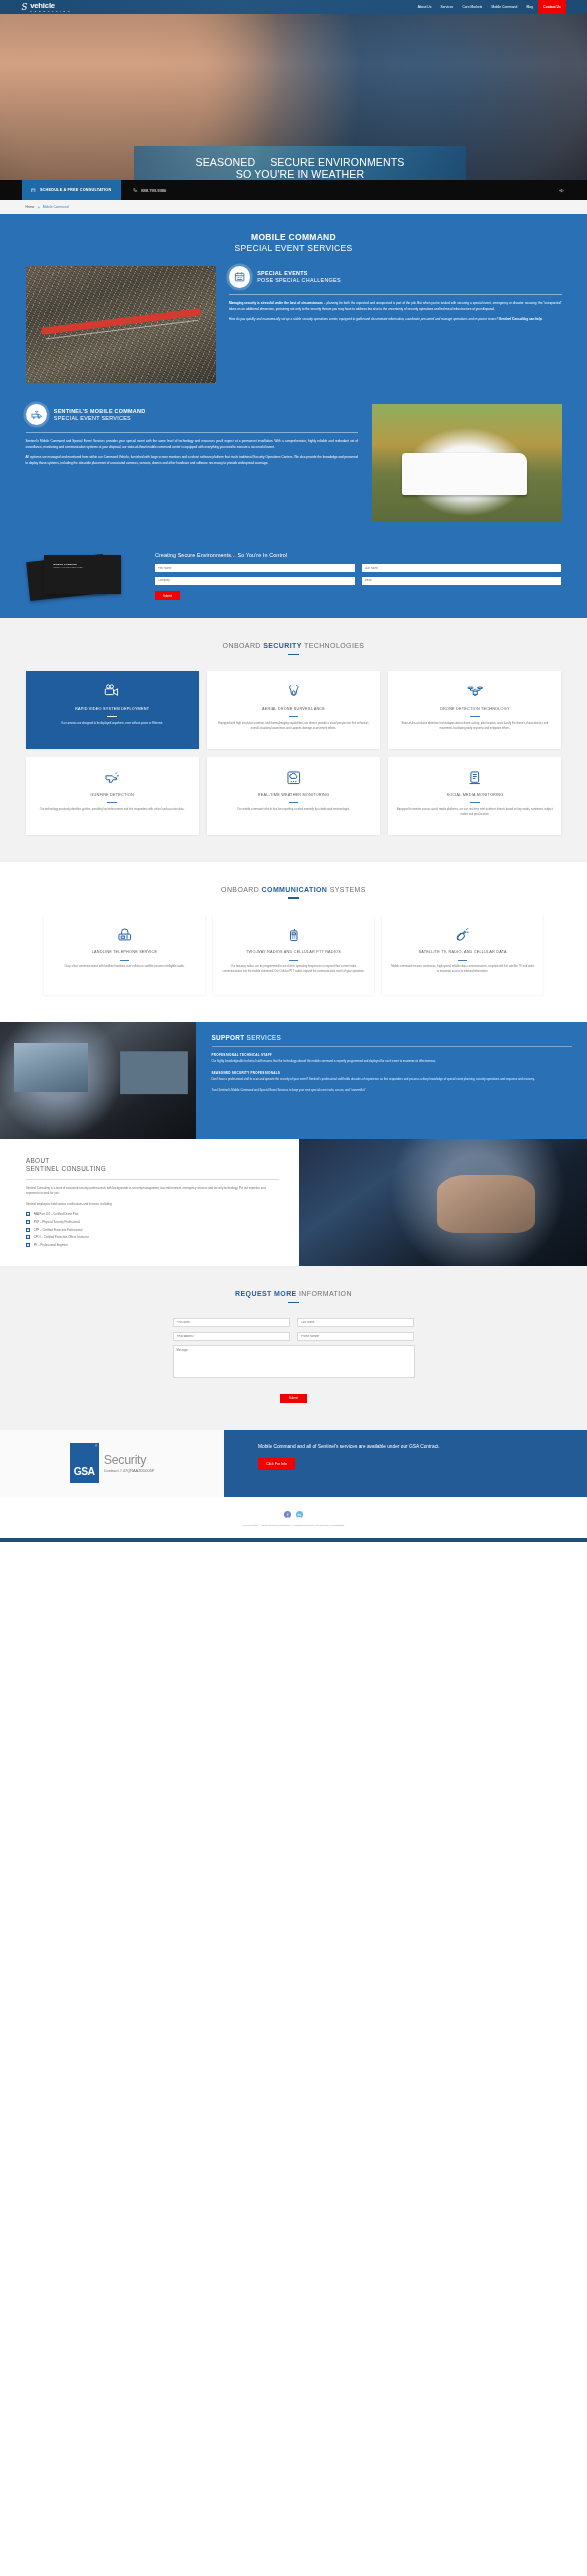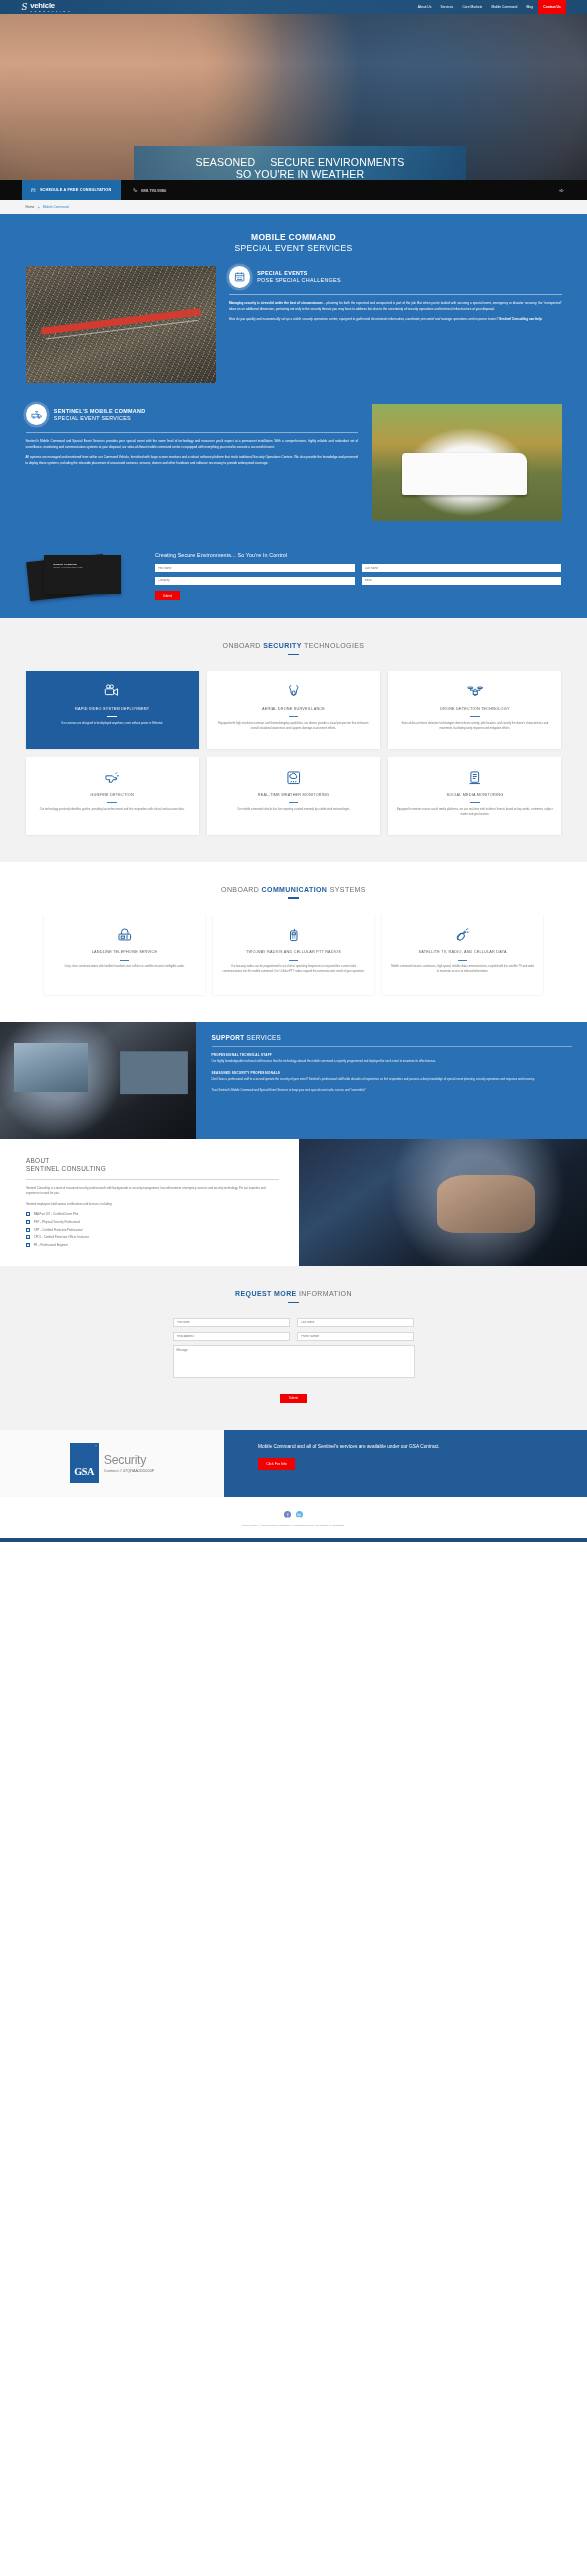--- a/index.html
+++ b/index.html
@@ -226,21 +226,21 @@
   .reqform .subwrap { text-align:center; margin-top:7.2px; }
   .reqform .btn-red { padding:2.6px 9.3px; }
 
   
   .gsa { display:flex; height:67px; }
   .gsa-left { width:224px; background:#fafafa; display:flex; align-items:center; justify-content:center; gap:5.2px;}
   .gsa-badge {
     width:29px; height:40px; background:#1f5d9e; display:flex; align-items:flex-end;
     justify-content:center; padding-bottom:6.2px; position:relative;
   }
-  .gsa-badge span { color:#fff; font-size:10.3px; font-weight:bold; letter-spacing:-0.5px;font-family:Liberation Serif, serif; }
+  .gsa-badge span { color:#fff; font-size:10.3px; font-weight:bold; letter-spacing:-0.5px; }
   .gsa-badge .reg { position:absolute; right:1.5px; top:2.1px; font-size:2.6px; font-weight:normal; letter-spacing:0;}
   .gsa-word { display:flex; flex-direction:column; }
   .gsa-word .w1 { font-size:12.4px; color:#8e8e8e; font-weight:300; letter-spacing:-0.3px; line-height:1; }
   .gsa-word .w2 { font-size:3.9px; color:#6e6e6e; margin-top:1.5px; }
   .gsa-right { flex:1; background:#225b96; padding:14.4px 0 0 34px; }
   .gsa-right p { color:#fff; font-size:4.8px; line-height:1.45; font-weight:300; }
   .gsa-right .btn-red { margin-top:6.7px; padding:4.1px 8.2px; font-size:3.5px; }
 
   
   .footer { background:#fff; text-align:center; padding:14.4px 0 11.3px; }

